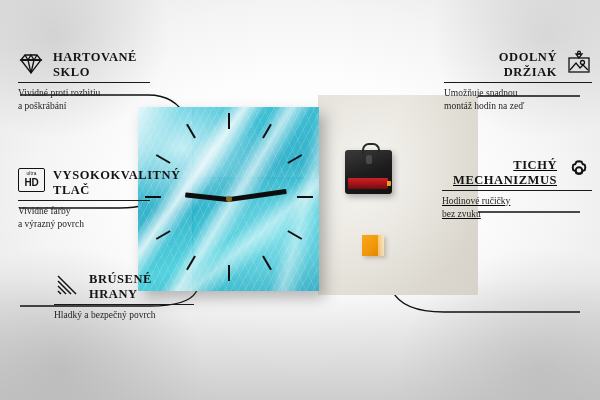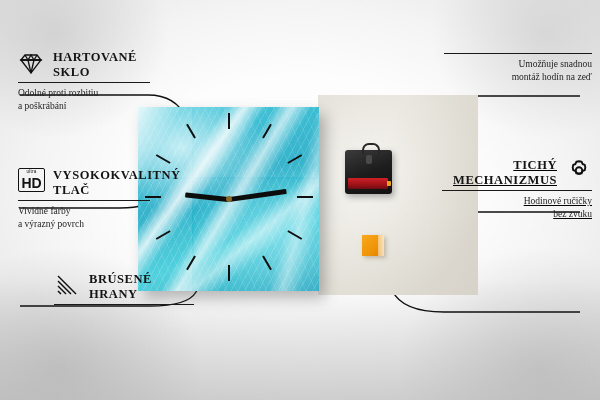--- a/index.html
+++ b/index.html
@@ -184,35 +184,35 @@
     font-family: "Liberation Serif", serif;
     font-size: 9.5px;
     line-height: 12.5px;
     color: #1e1e1e;
     white-space: pre-line;
   }
   .callout.left .co-title { text-align: left; }
   .callout.left .co-desc { text-align: left; }
   .callout.right .co-head { flex-direction: row; justify-content: flex-end; }
   .callout.right .co-title { text-align: right; }
-  .callout.right .co-desc { text-align: right; }
+  .callout.right .co-desc { }
 
   .ico { flex: 0 0 auto; width: 26px; height: 26px; color:#111; }
   .ico svg { display:block; width:26px; height:26px; }
 
   .hd-badge {
     width: 25px; height: 22px;
     border: 1.4px solid #111;
     border-radius: 2px;
     display:flex; flex-direction:column; align-items:center; justify-content:center;
     font-family:"Liberation Sans", sans-serif; color:#111;
     line-height:1;
   }
   .hd-badge .u { font-size:4.6px; letter-spacing:.2px; margin-bottom:.5px; }
-  .hd-badge .d { font-size:14px; font-weight:bold; letter-spacing:-.2px; }
+  .hd-badge .d { font-size:10px; font-weight:bold; letter-spacing:-.2px; }
 
   
   #c-glass   { left: 18px;  top: 50px;  width: 132px; }
   #c-print   { left: 18px;  top: 168px; width: 132px; }
   #c-edges   { left: 18px;  top: 272px; width: 140px; margin-left: 36px; }
   #c-holder  { right: 8px;  top: 50px;  width: 148px; }
   #c-mech    { right: 8px;  top: 158px; width: 150px; text-decoration: underline; }
   #c-foam    { right: 6px;  top: 276px; width: 172px; }
 
   #lines { position:absolute; inset:0; pointer-events:none; }
@@ -296,21 +296,21 @@
           <path d="M3 10 L7 5 L19 5 L23 10 Z"></path>
           <path d="M7 5 L10 10 L13 5 L16 10 L19 5"></path>
           <path d="M3 10 L23 10"></path>
           <path d="M10 10 L13 23 L16 10"></path>
         </svg>
       </span>
       <span class="co-title">HARTOVANÉ
 SKLO</span>
     </div>
     <div class="co-rule"></div>
-    <div class="co-desc">Odolné proti rozbitiu
+    <div class="co-desc">Vividné proti rozbitiu
 a poškrábání</div>
   </div>
 
   <div class="callout left" id="c-print">
     <div class="co-head">
       <span class="ico">
         <span class="hd-badge">
           <span class="u">ultra</span>
           <span class="d">HD</span>
         </span>
@@ -330,23 +330,37 @@
           <path d="M4 4 L22 22"></path>
           <path d="M4 9 L17 22"></path>
           <path d="M4 14 L12 22"></path>
           <path d="M4 19 L7 22"></path>
         </svg>
       </span>
       <span class="co-title">BRÚSENÉ
 HRANY</span>
     </div>
     <div class="co-rule"></div>
+    <div class="co-desc">Hladký a bezpečný povrch</div>
   </div>
 
   <div class="callout right" id="c-holder">
+    <div class="co-head">
+      <span class="co-title">ODOLNÝ
+DRŽIAK</span>
+      <span class="ico">
+        <svg viewBox="0 0 26 26" fill="none" stroke="#111" stroke-width="1.3">
+          <rect x="3" y="8" width="20" height="14"></rect>
+          <path d="M13 8 L10 4 L16 4 Z"></path>
+          <circle cx="13" cy="2.6" r="1.4"></circle>
+          <path d="M4 20 L10 13 L14 18 L17 15 L22 20"></path>
+          <circle cx="16.5" cy="12.5" r="2"></circle>
+        </svg>
+      </span>
+    </div>
     <div class="co-rule"></div>
     <div class="co-desc">Umožňuje snadnou
 montáž hodín na zeď</div>
   </div>
 
   <div class="callout right" id="c-mech">
     <div class="co-head">
       <span class="co-title">TICHÝ
 MECHANIZMUS</span>
       <span class="ico">

